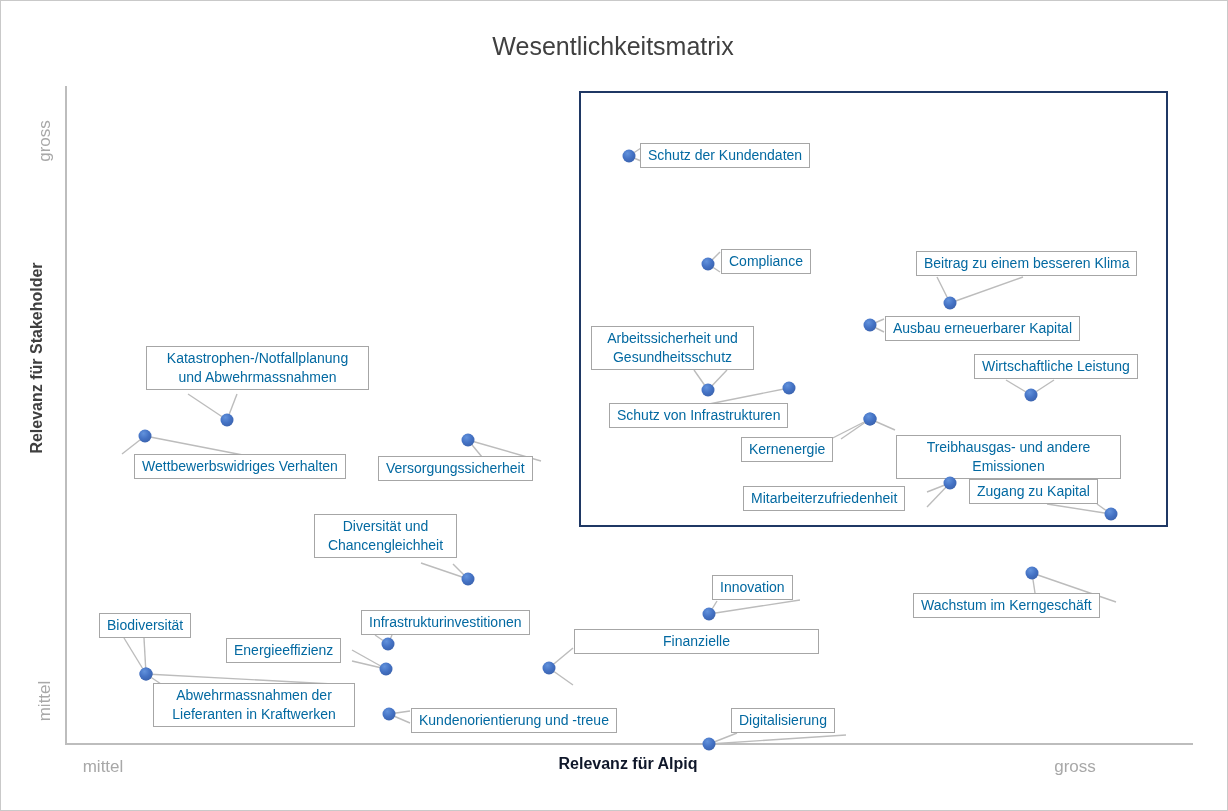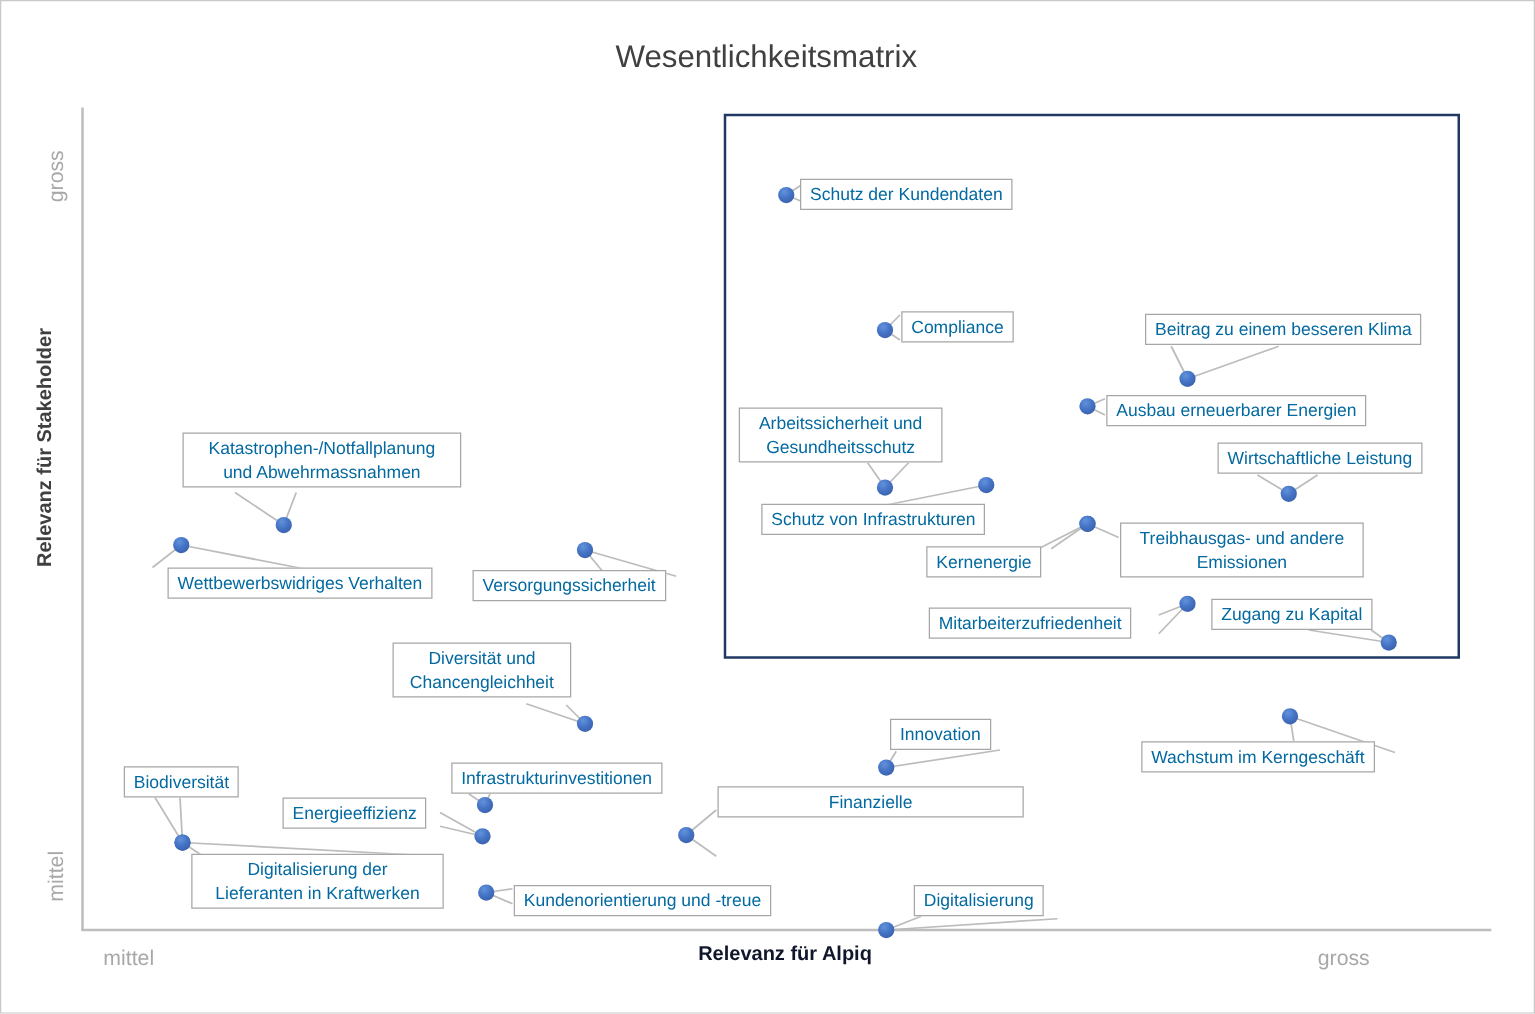--- a/index.html
+++ b/index.html
@@ -126,41 +126,41 @@
       <div class="dot" style="left: 628px; top: 155px;"></div>
       <div class="plabel" style="left: 720px; top: 248px;">
         <div>Compliance</div>
       </div>
       <div class="dot" style="left: 707px; top: 263px;"></div>
       <div class="plabel" style="left: 915px; top: 250px;">
         <div>Beitrag zu einem besseren Klima</div>
       </div>
       <div class="dot" style="left: 949px; top: 302px;"></div>
       <div class="plabel" style="left: 884px; top: 315px;">
-        <div>Ausbau erneuerbarer Energien</div>
+        <div>Ausbau erneuerbarer Kapital</div>
       </div>
       <div class="dot" style="left: 869px; top: 324px;"></div>
       <div class="plabel multi" style="left: 590px; top: 325px; width: 163px;">
         <div>Arbeitssicherheit und</div>
         <div>Gesundheitsschutz</div>
       </div>
       <div class="dot" style="left: 707px; top: 389px;"></div>
       <div class="plabel" style="left: 608px; top: 402px;">
         <div>Schutz von Infrastrukturen</div>
       </div>
       <div class="dot" style="left: 788px; top: 387px;"></div>
       <div class="plabel" style="left: 973px; top: 353px;">
         <div>Wirtschaftliche Leistung</div>
       </div>
       <div class="dot" style="left: 1030px; top: 394px;"></div>
       <div class="plabel" style="left: 740px; top: 436px;">
         <div>Kernenergie</div>
       </div>
       <div class="dot" style="left: 869px; top: 418px;"></div>
-      <div class="plabel multi" style="left: 895px; top: 417px; width: 195px;">
+      <div class="plabel multi" style="left: 895px; top: 434px; width: 225px;">
         <div>Treibhausgas- und andere</div>
         <div>Emissionen</div>
       </div>
       <div class="dot" style="left: 869px; top: 418px;"></div>
       <div class="plabel" style="left: 742px; top: 485px;">
         <div>Mitarbeiterzufriedenheit</div>
       </div>
       <div class="dot" style="left: 949px; top: 482px;"></div>
       <div class="plabel" style="left: 968px; top: 478px;">
         <div>Zugang zu Kapital</div>
@@ -182,21 +182,21 @@
       <div class="plabel multi" style="left: 313px; top: 513px; width: 143px;">
         <div>Diversität und</div>
         <div>Chancengleichheit</div>
       </div>
       <div class="dot" style="left: 467px; top: 578px;"></div>
       <div class="plabel" style="left: 98px; top: 612px;">
         <div>Biodiversität</div>
       </div>
       <div class="dot" style="left: 145px; top: 673px;"></div>
       <div class="plabel multi" style="left: 152px; top: 682px; width: 202px;">
-        <div>Digitalisierung der</div>
+        <div>Abwehrmassnahmen der</div>
         <div>Lieferanten in Kraftwerken</div>
       </div>
       <div class="dot" style="left: 145px; top: 673px;"></div>
       <div class="plabel" style="left: 360px; top: 609px;">
         <div>Infrastrukturinvestitionen</div>
       </div>
       <div class="dot" style="left: 387px; top: 643px;"></div>
       <div class="plabel" style="left: 225px; top: 637px;">
         <div>Energieeffizienz</div>
       </div>

